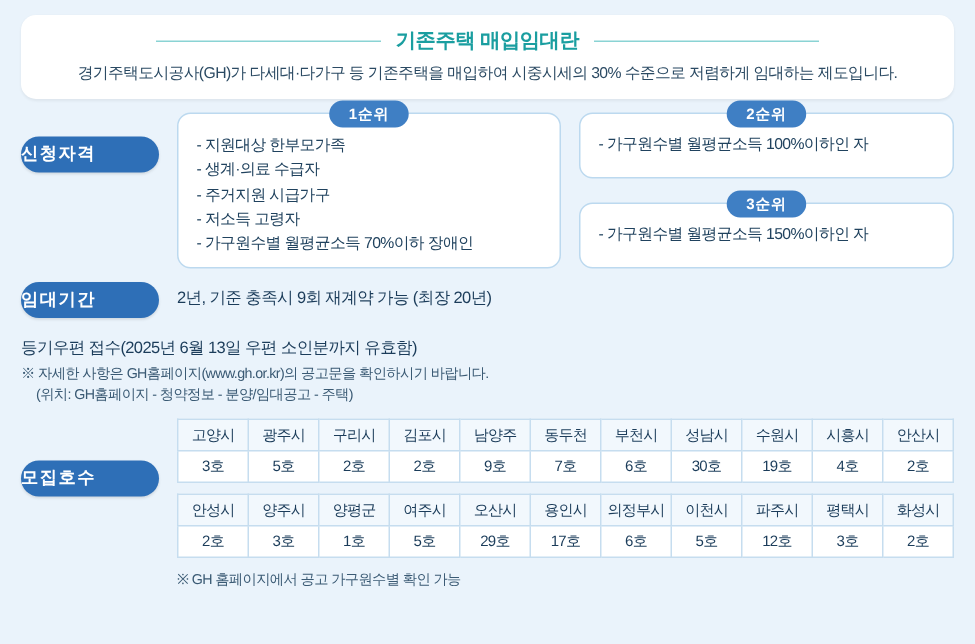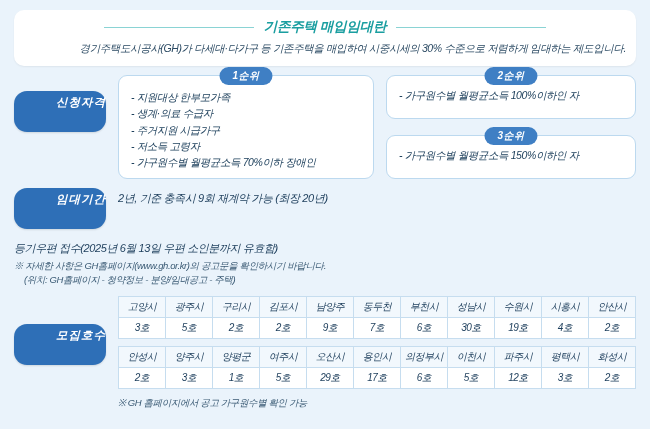--- a/index.html
+++ b/index.html
@@ -4,52 +4,52 @@
 <style>
   * { box-sizing: border-box; }
   html, body { margin:0; padding:0; }
   body {
     width:650px; height:429px;
     background:#eaf3fb;
     font-family:"Liberation Sans", sans-serif;
     color:#1b3c5a;
     overflow:hidden;
   }
-  .page { position:relative; width:650px; height:429px; padding:10px 14px;font-style:italic; }
+  .page { position:relative; width:650px; height:429px; padding:10px 14px; }
 
   
   .banner {
     background:#ffffff;
     border-radius:10px;
     padding:8px 10px 10px 10px;
     box-shadow:0 1px 2px rgba(0,0,0,.06);
   }
   .banner-title-row {
     display:flex; align-items:center; justify-content:center; gap:10px;
     margin-bottom:6px;
   }
   .banner-title {
     color:#1a9ea0; font-size:13.5px; font-weight:bold; letter-spacing:-0.3px;
     white-space:nowrap;
   }
   .rule { height:1px; background:#8ad3d4; flex:1 1 auto; max-width:150px; }
   .banner-sub {
-    text-align:right; font-size:10.5px; color:#2b4a63; letter-spacing:-0.4px;
+    text-align:center; font-size:10.5px; color:#2b4a63; letter-spacing:-0.4px;
   }
 
   
   .row { display:flex; align-items:flex-start; margin-top:9px; }
   .tag {
     flex:0 0 92px;
     background:#2e6fb7;
     color:#ffffff;
     font-size:11.5px; font-weight:bold; letter-spacing:1px;
-    text-align:right;
+    text-align:left;
     border-radius:13px;
-    padding:4px 0 22px 0;
+    padding:4px 0 5px 0;
     margin-right:12px;
     box-shadow:0 1px 2px rgba(0,0,0,.12);
   }
   .tag.tall { margin-top:28px; }
   .tag.mid  { margin-top:16px; }
 
   
   .qual-wrap { display:flex; gap:12px; flex:1 1 auto; }
   .qual-box {
     background:#ffffff;

